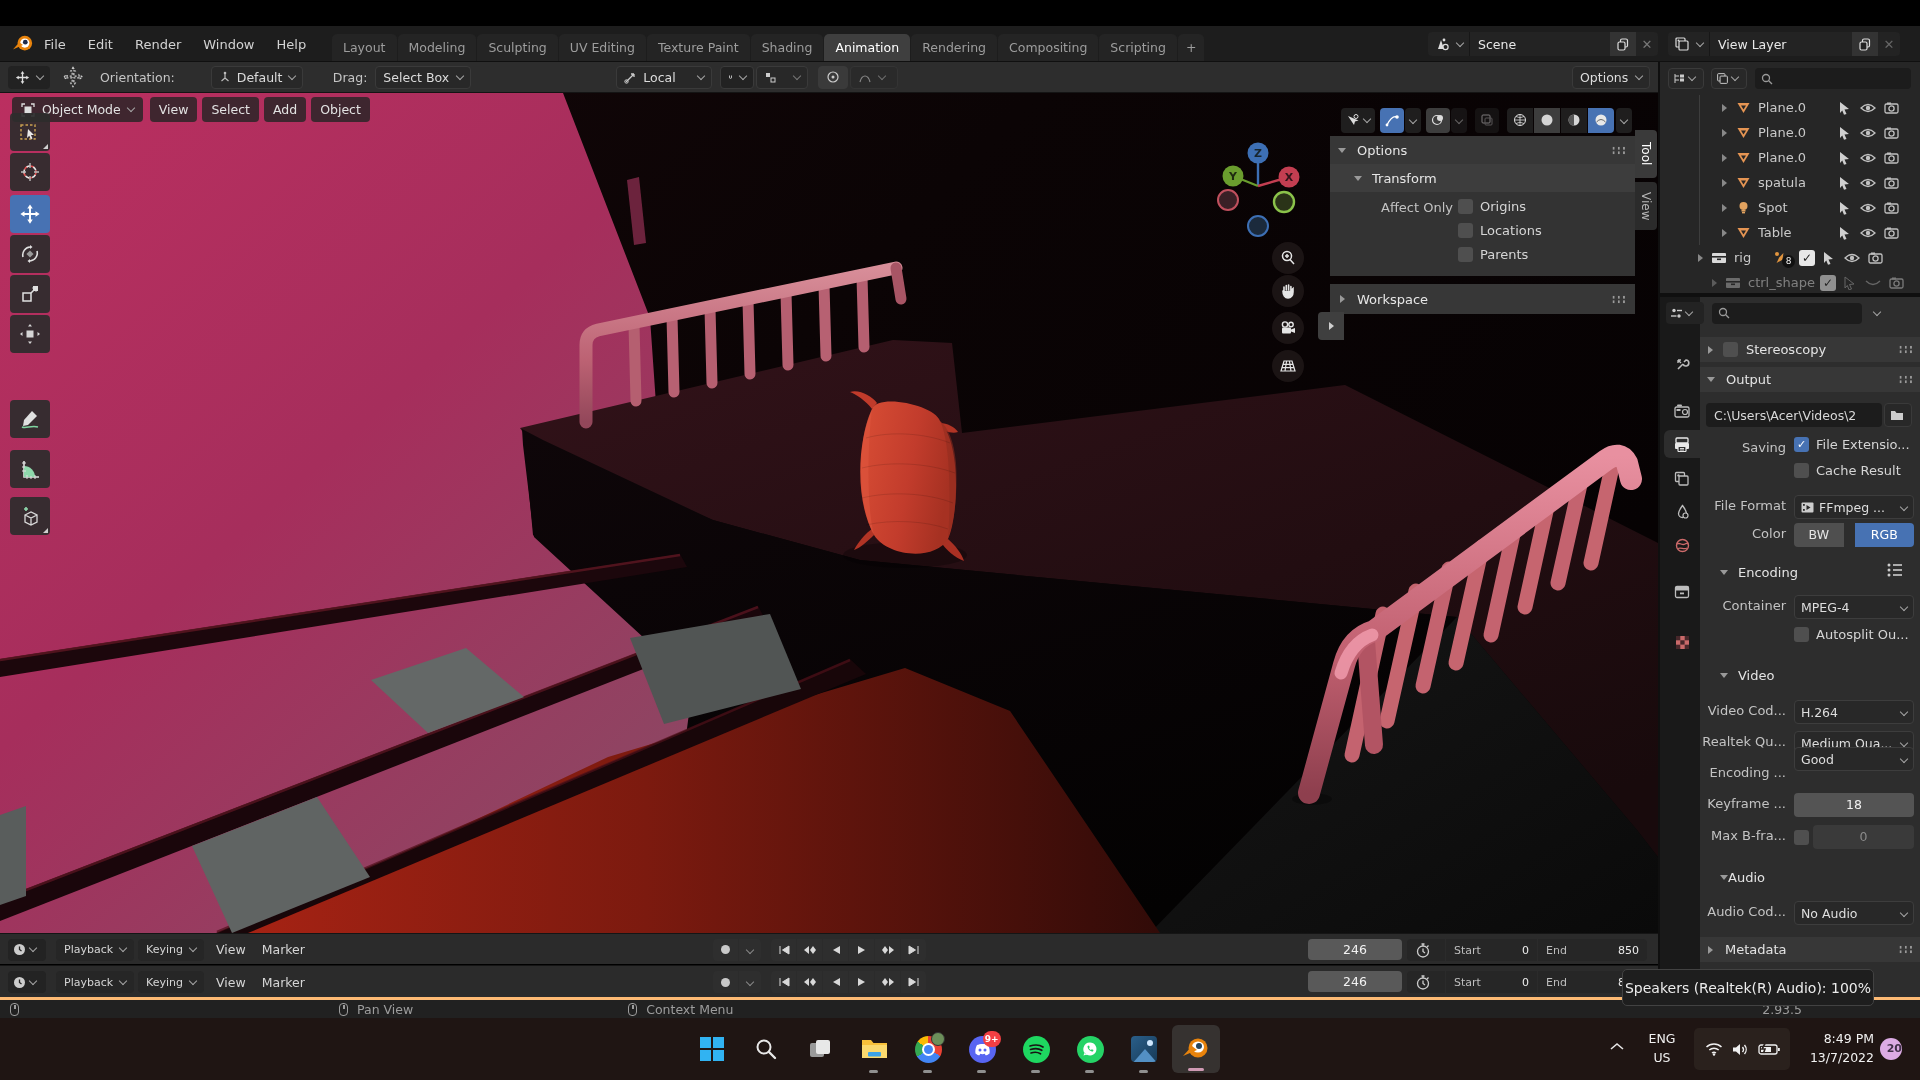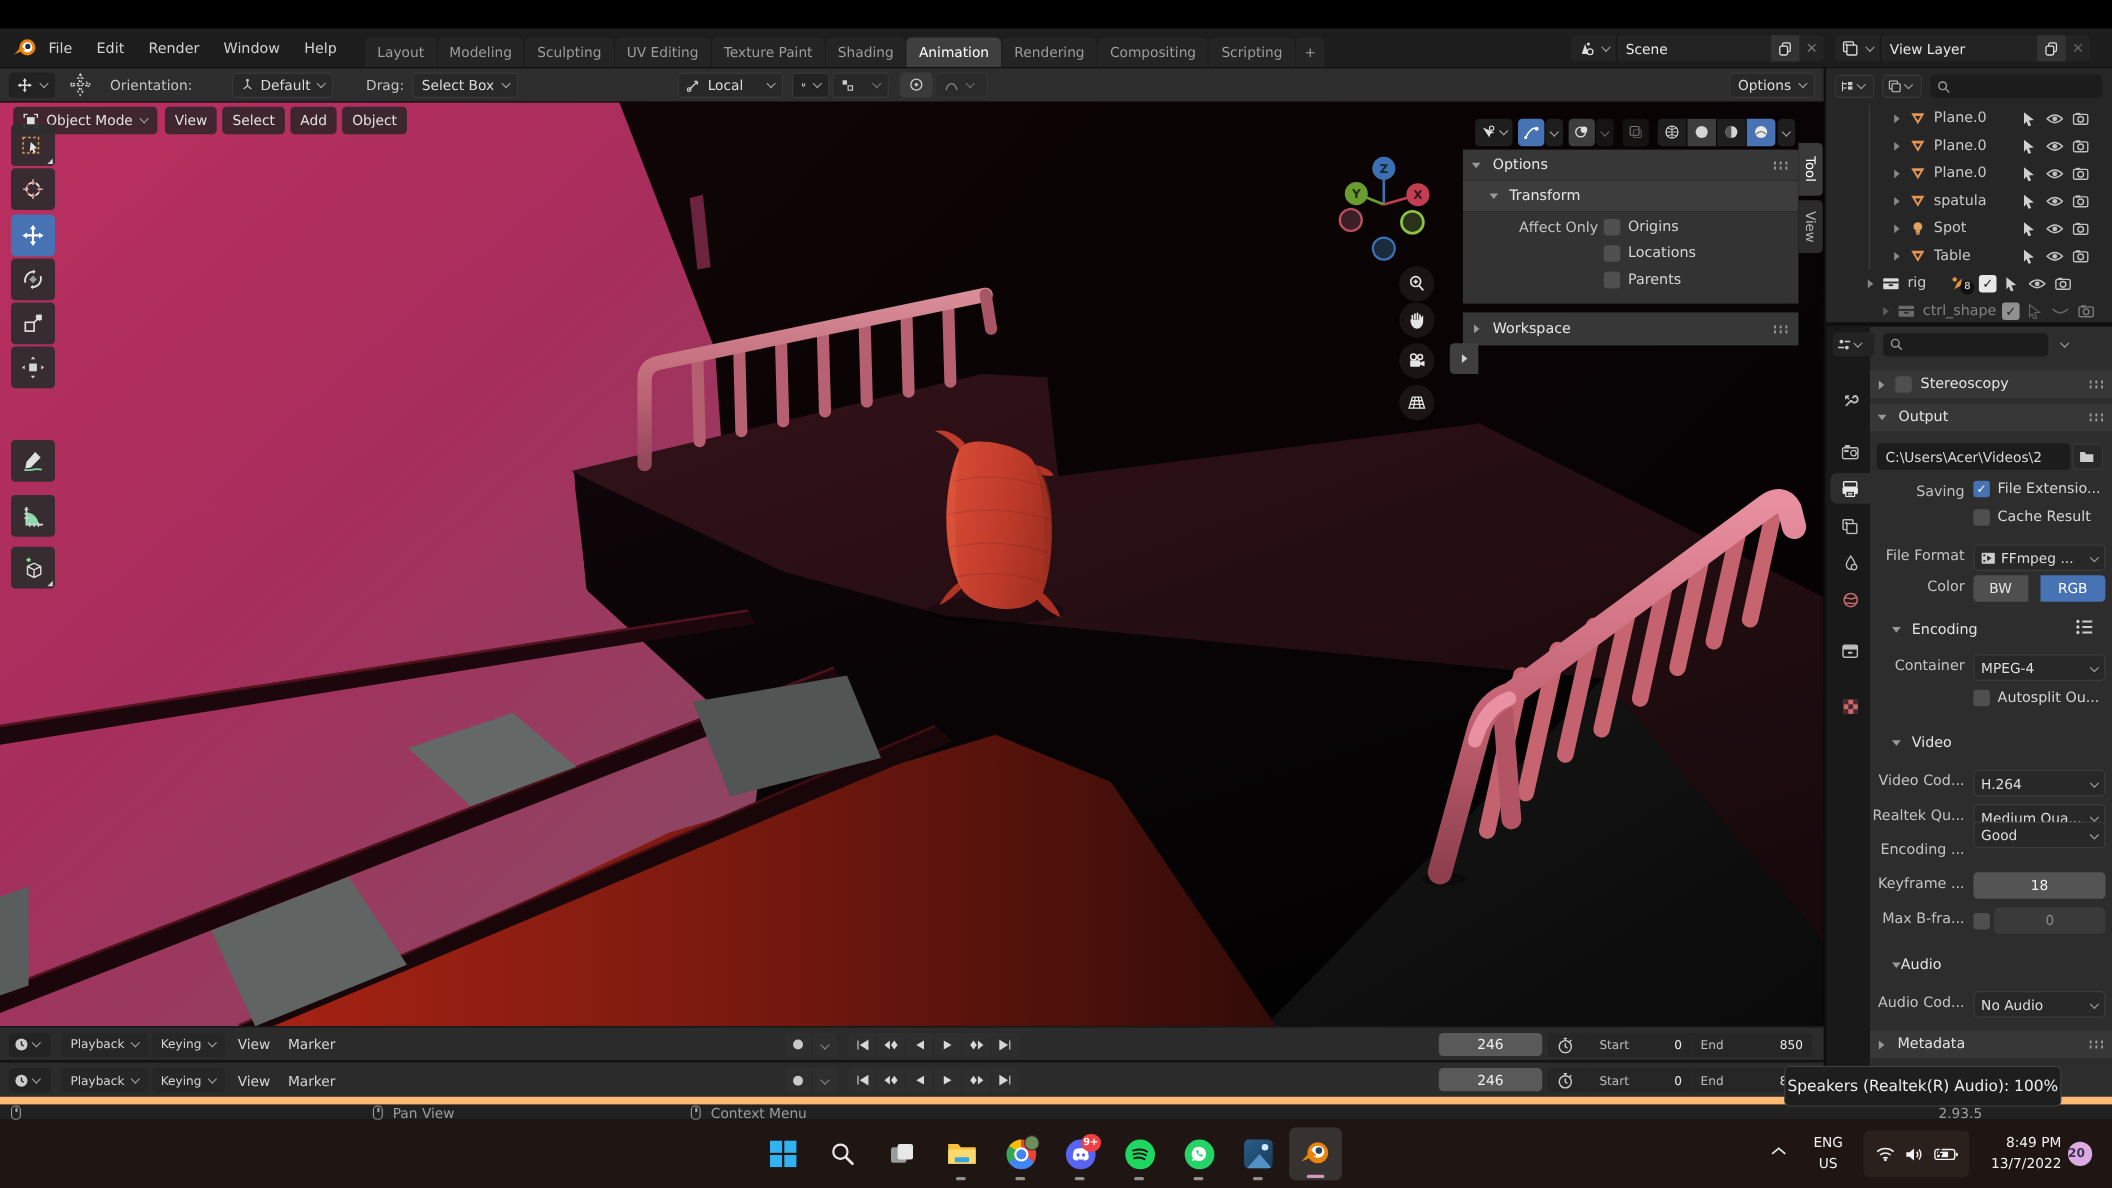--- a/index.html
+++ b/index.html
@@ -49,21 +49,21 @@
 .ptab.active{background:#2d2d2d;border-radius:6px 0 0 6px;left:4px;width:36px}
 .p-hdr{position:absolute;left:40px;width:220px;height:25px;background:#373737;display:flex;align-items:center;color:#e3e3e3;font-size:13px}
 .p-label{position:absolute;font-size:13px;color:#c3c3c3;text-align:right;right:134px}
 .p-widget{position:absolute;left:134px;width:120px}
 .pdd{height:24px;background:#282828;border:1px solid #3d3d3d;border-radius:4px;display:flex;align-items:center;color:#dedede;font-size:12.5px;padding:0 6px}
 
 .timeline{left:0;width:1658px;height:31px;background:#2b2b2b;border-top:1px solid #151515}
 .tl-btn{height:22px;background:#262626;border-radius:4px;display:flex;align-items:center;color:#d5d5d5;font-size:11px;padding:0 8px}
 .pb-btn{width:25px;height:22px;background:#2e2e2e;display:flex;align-items:center;justify-content:center}
 
-#statusbar{left:0;top:997px;width:1920px;height:21px;background:#212121;border-top:7px solid #fdba74;color:#9d9d9d;font-size:12.5px}
+#statusbar{left:0;top:997px;width:1920px;height:21px;background:#212121;border-top:3px solid #fdba74;color:#9d9d9d;font-size:12.5px}
 
 #taskbar{left:0;top:1018px;width:1920px;height:62px;background:#1f1513}
 .tb-icon{position:absolute;top:12px;width:38px;height:38px;display:flex;align-items:center;justify-content:center}
 .run-dot{position:absolute;top:52px;width:9px;height:3px;border-radius:2px;background:#8f8f8f}
 
 #tooltip{left:1622px;top:969px;width:252px;height:37px;background:#1e1e1e;border:1px solid #424242;border-radius:5px;color:#ececec;font-size:14px;display:flex;align-items:center;justify-content:center;z-index:50}
 .mouse{width:9px;height:13px;border:1.2px solid #9d9d9d;border-radius:4px;position:relative;flex:none}
 .mouse:after{content:"";position:absolute;left:3.2px;top:1.5px;width:1.6px;height:3.5px;background:#9d9d9d}
 </style>
 </head>
@@ -1204,20 +1204,20 @@
           <rect x="1" y="2" width="18" height="9" rx="2" fill="none" stroke="#f0f0f0" stroke-width="1.3"></rect>
           <rect x="20" y="5" width="1.8" height="3" fill="#f0f0f0"></rect>
           <rect x="3" y="4" width="10" height="5" fill="#f0f0f0"></rect>
           <path d="M7,0.5 L4,6 H7 L5.5,10" stroke="#2a211d" stroke-width="1.6" fill="none"></path>
         </svg>
   </div>
   <div class="abs" style="left:1794px;top:11px;width:80px;text-align:right;color:#f2f2f2;font-size:12.5px;line-height:19px">
     <div>8:49 PM</div>
         <div>13/7/2022</div>
   </div>
-  <div class="abs" style="left:1880px;top:20px;width:22px;height:22px;border-radius:50%;background:#dcabe4;color:#41314a;font-size:11px;font-weight:bold;text-align:left;line-height:22px">20</div>
+  <div class="abs" style="left:1880px;top:20px;width:22px;height:22px;border-radius:50%;background:#dcabe4;color:#41314a;font-size:11px;font-weight:bold;text-align:right;line-height:22px">20</div>
 </div>
 
 <div id="tooltip" class="abs">
       <span>Speakers (Realtek(R) Audio): 100%</span>
     </div>
 
 </div>
 
 </body></html>

